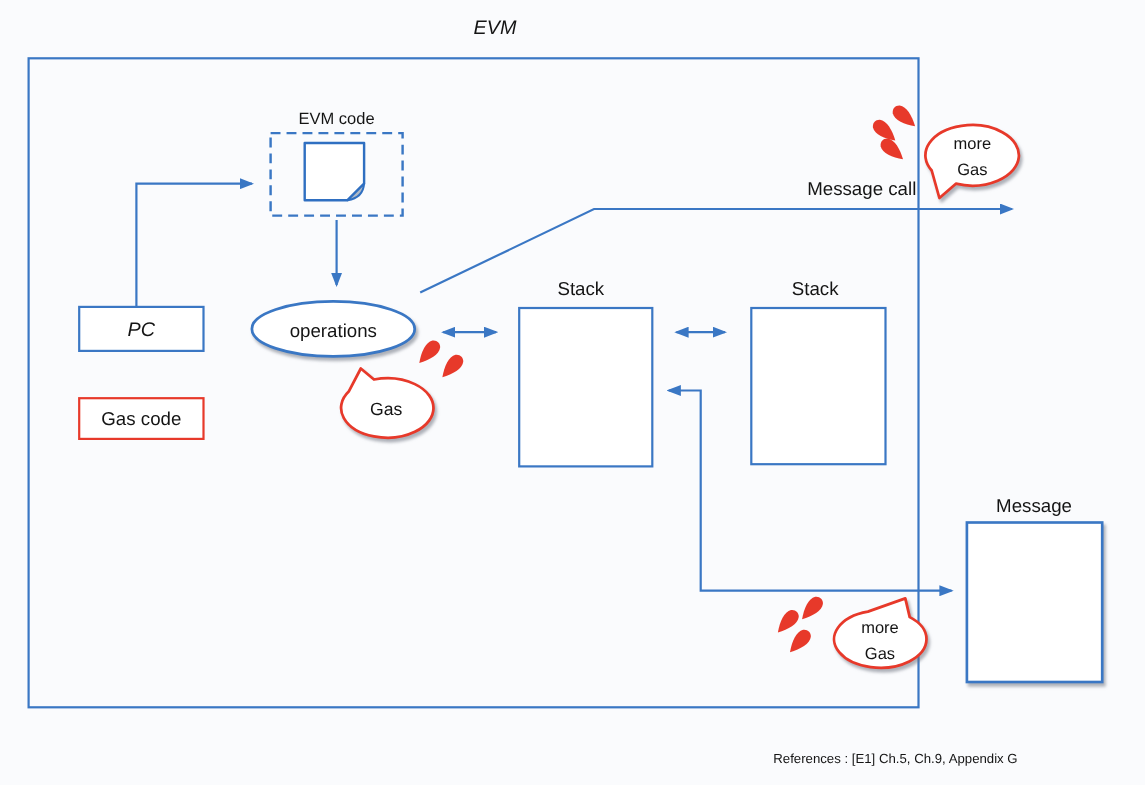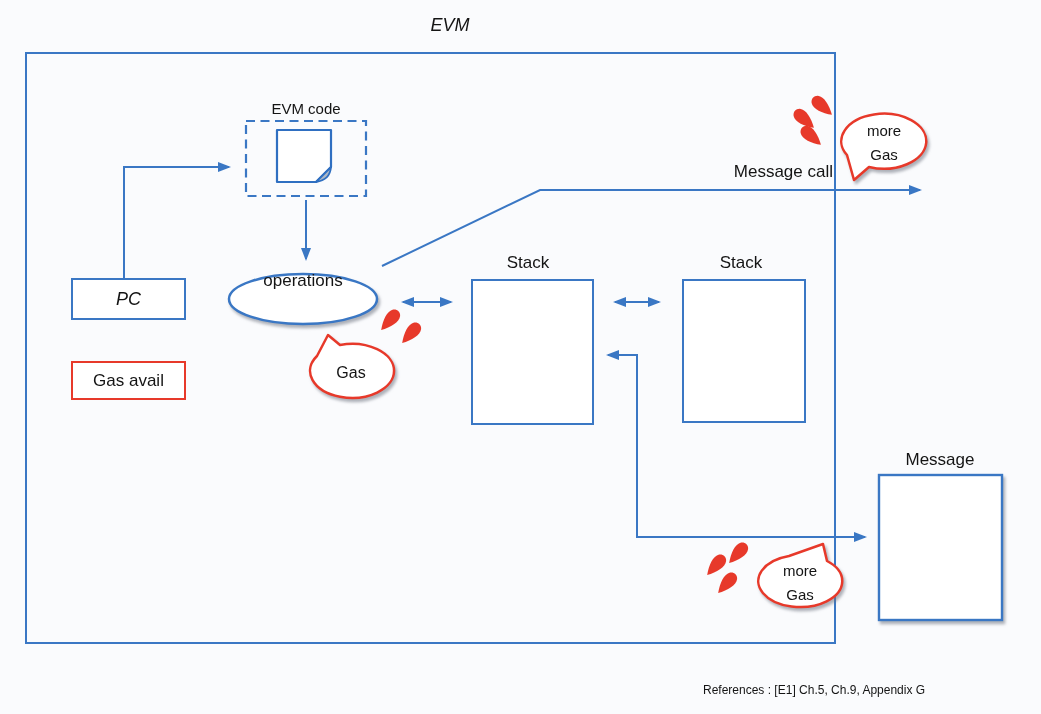--- a/index.html
+++ b/index.html
@@ -90,23 +90,23 @@
       <use href="#drop" class="drop" transform="translate(728,582) rotate(42) scale(1.05)"></use>
     </g>
   </svg>
 
   <div class="lbl ctr f18" style="left:390px;top:14px;width:120px;">EVM</div>
 
   <div class="lbl ctr f15" style="left:256px;top:100px;width:100px;">EVM code</div>
 
   <div class="lbl boxlbl f18" style="left:72px;top:279px;width:113px;height:40px;">PC</div>
 
-  <div class="lbl boxlbl f17" style="left:72px;top:362px;width:113px;height:37px;">Gas avail</div>
+  <div class="lbl boxlbl f17" style="left:72px;top:362px;width:113px;height:37px;">Gas code</div>
 
-  <div class="lbl boxlbl f17" style="left:229px;top:264px;width:148px;height:34px;">operations</div>
+  <div class="lbl boxlbl f17" style="left:229px;top:284px;width:148px;height:34px;">operations</div>
 
   <div class="lbl ctr f17" style="left:478px;top:252px;width:100px;">Stack</div>
 
   <div class="lbl ctr f17" style="left:691px;top:252px;width:100px;">Stack</div>
 
   <div class="lbl ctr f17" style="left:890px;top:449px;width:100px;">Message</div>
 
   <div class="lbl f17" style="left:688px;top:161px;width:145px;text-align:right;">Message call</div>
 
   <div class="lbl ctr f16" style="left:301px;top:363px;width:100px;">Gas</div>

